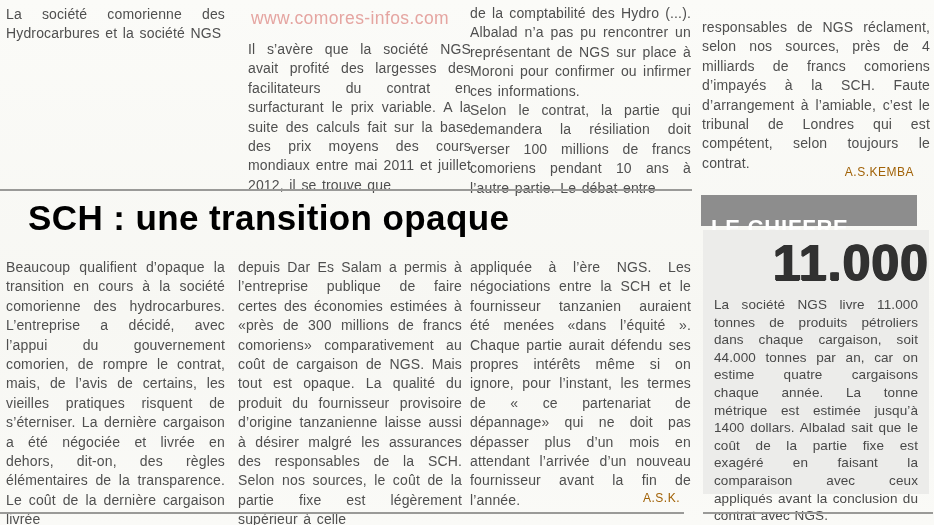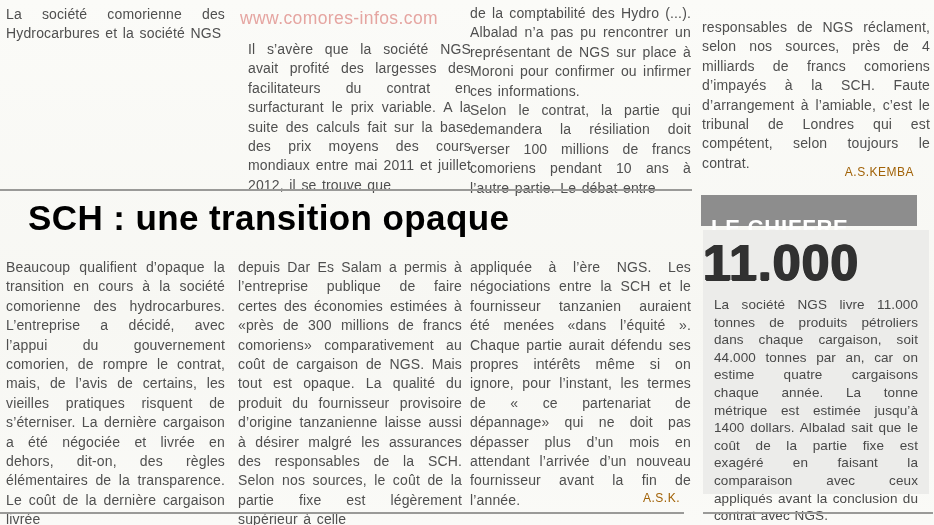--- a/index.html
+++ b/index.html
@@ -17,21 +17,21 @@
     text-align: justify;
     font-size: 14px;
     line-height: 19.4px;
     letter-spacing: 0.15px;
     word-spacing: 1.5px;
     color: #4f4f4f;
   }
   .col p { margin: 0; }
   .watermark {
     position: absolute;
-    left: 240px; top: 8px;
+    left: 251px; top: 8px;
     font-size: 17.5px;
     letter-spacing: 0.4px;
     color: #e5a5a1;
   }
   .rule {
     position: absolute;
     height: 1.5px;
     background: #9a9a98;
   }
   .headline {
@@ -72,21 +72,21 @@
     padding: 20px 0 0 10px;
   }
   .chiffre-panel {
     position: absolute;
     left: 703px; top: 230px;
     width: 226px; height: 264px;
     background: #ececea;
   }
   .chiffre-number {
     margin: 4px 0 2px 0;
-    text-align: left;
+    text-align: right;
     font-size: 50px;
     font-weight: bold;
     letter-spacing: 1px;
     color: #313131;
     text-shadow: 0.9px 0 currentColor, -0.9px 0 currentColor, 0 0.6px currentColor;
   }
   .chiffre-body {
     padding: 2px 11px 0 11px;
     text-align: justify;
     font-size: 13.5px;

